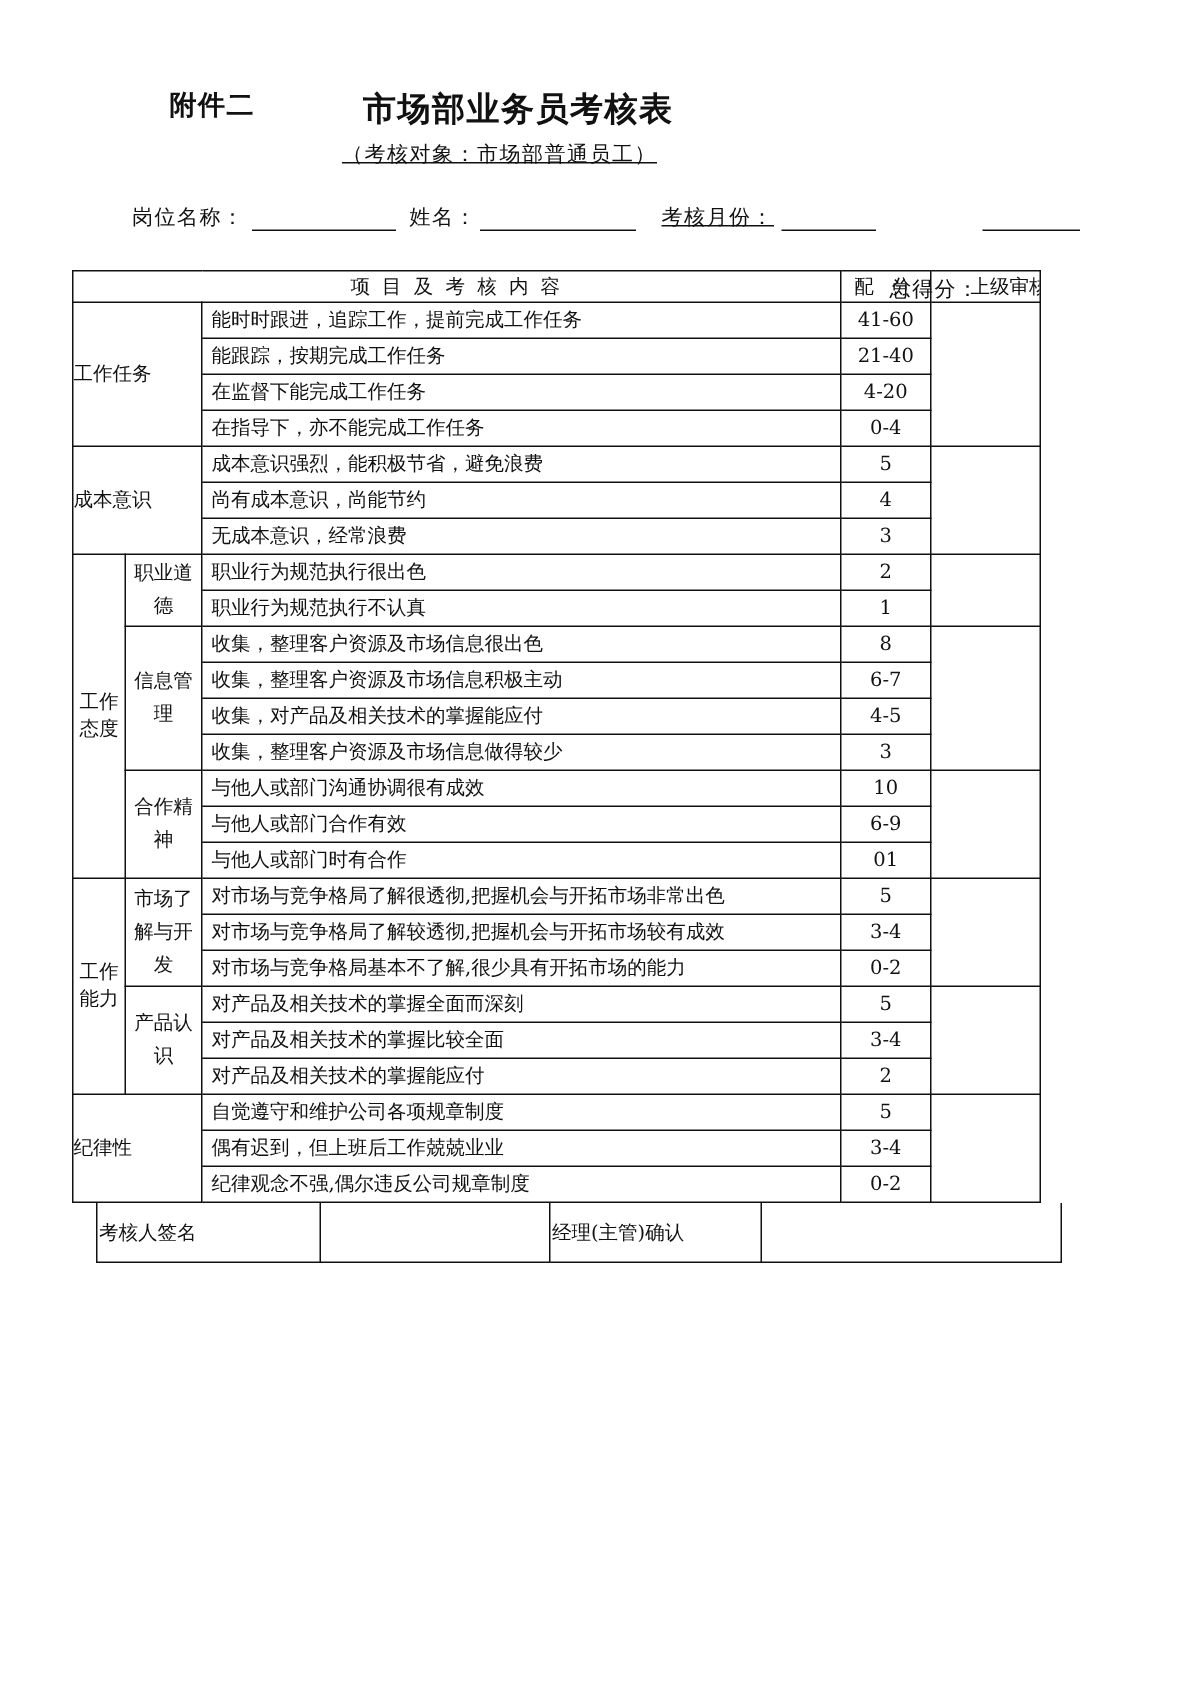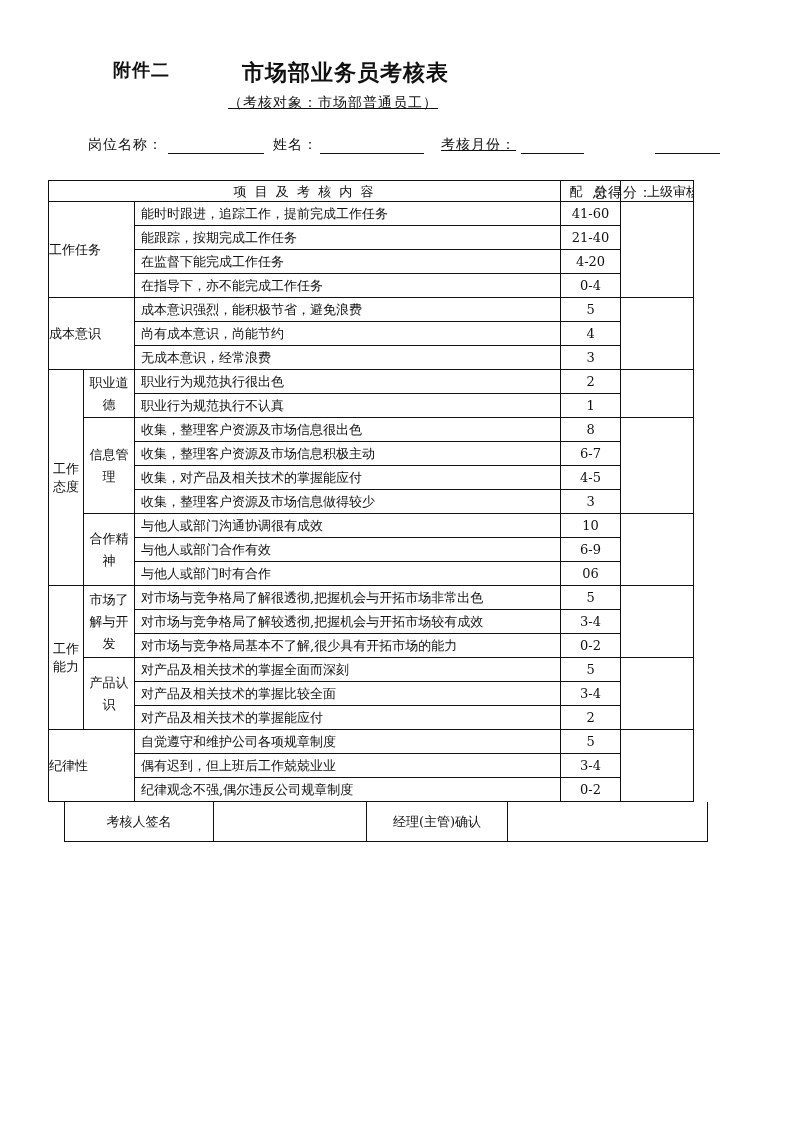--- a/index.html
+++ b/index.html
@@ -30,21 +30,21 @@
     table.main td.cat { white-space: normal; line-height: 22px; }
     table.main td.catv { text-align: center; white-space: normal; line-height: 18px; padding: 0 2px; }
     table.main td.sub { text-align: center; white-space: normal; line-height: 22px; padding: 0 1px; }
     table.main td.review { }
 
     table.sign {
       position: absolute; left: 64px; top: 802px;
       width: 643px; border-collapse: collapse; table-layout: fixed;
       font-size: 13px;
     }
-    table.sign td { border: 1px solid #111; height: 37px; text-align: center; vertical-align: middle; border-top: none; }
+    table.sign td { border: 1px solid #111; height: 37px; text-align: left; vertical-align: middle; border-top: none; }
   </style>
 </head>
 <body>
 
 <div class="abs annex">附件二</div>
 <div class="abs title">市场部业务员考核表</div>
 <div class="abs subtitle">（考核对象：市场部普通员工）</div>
 
 <div class="abs info" style="left:88px;">岗位名称：</div>
 <div class="line" style="left:168px; width:96px;"></div>
@@ -138,21 +138,21 @@
     <td class="content">与他人或部门沟通协调很有成效</td>
     <td class="score">10</td>
     <td rowspan="3" class="review"></td>
   </tr>
   <tr>
     <td class="content">与他人或部门合作有效</td>
     <td class="score">6-9</td>
   </tr>
   <tr>
     <td class="content">与他人或部门时有合作</td>
-    <td class="score">06</td>
+    <td class="score">01</td>
   </tr>
 
   <tr>
     <td rowspan="6" class="catv">工作能力</td>
     <td rowspan="3" class="sub">市场了解与开发</td>
     <td class="content">对市场与竞争格局了解很透彻,把握机会与开拓市场非常出色</td>
     <td class="score">5</td>
     <td rowspan="3" class="review"></td>
   </tr>
   <tr>

